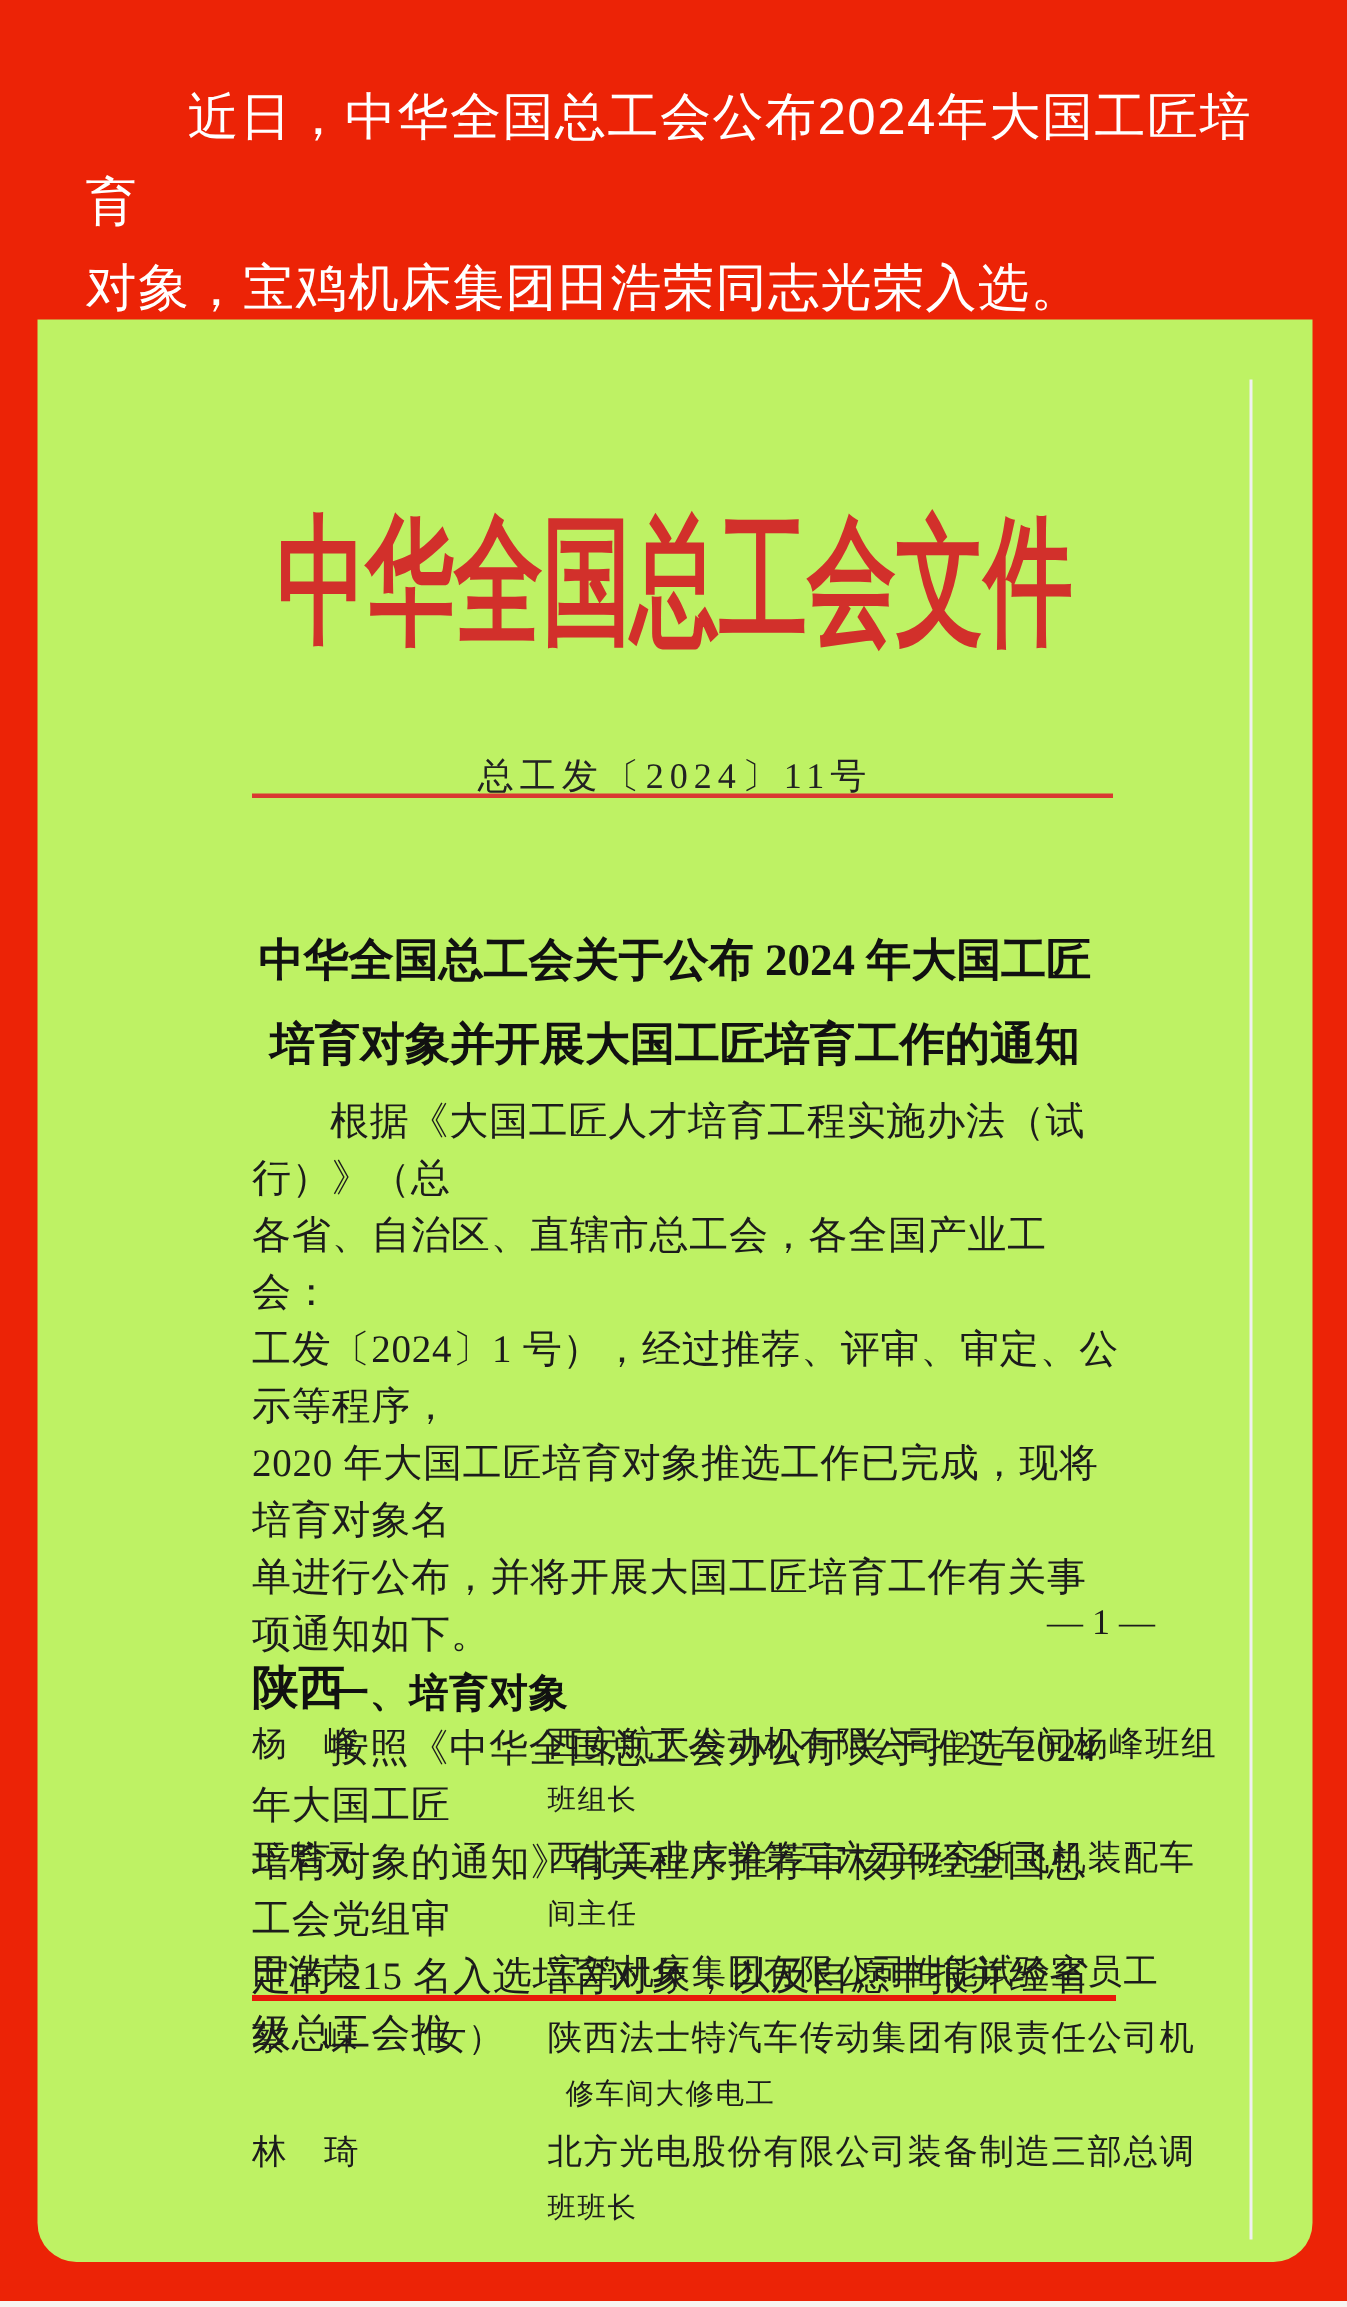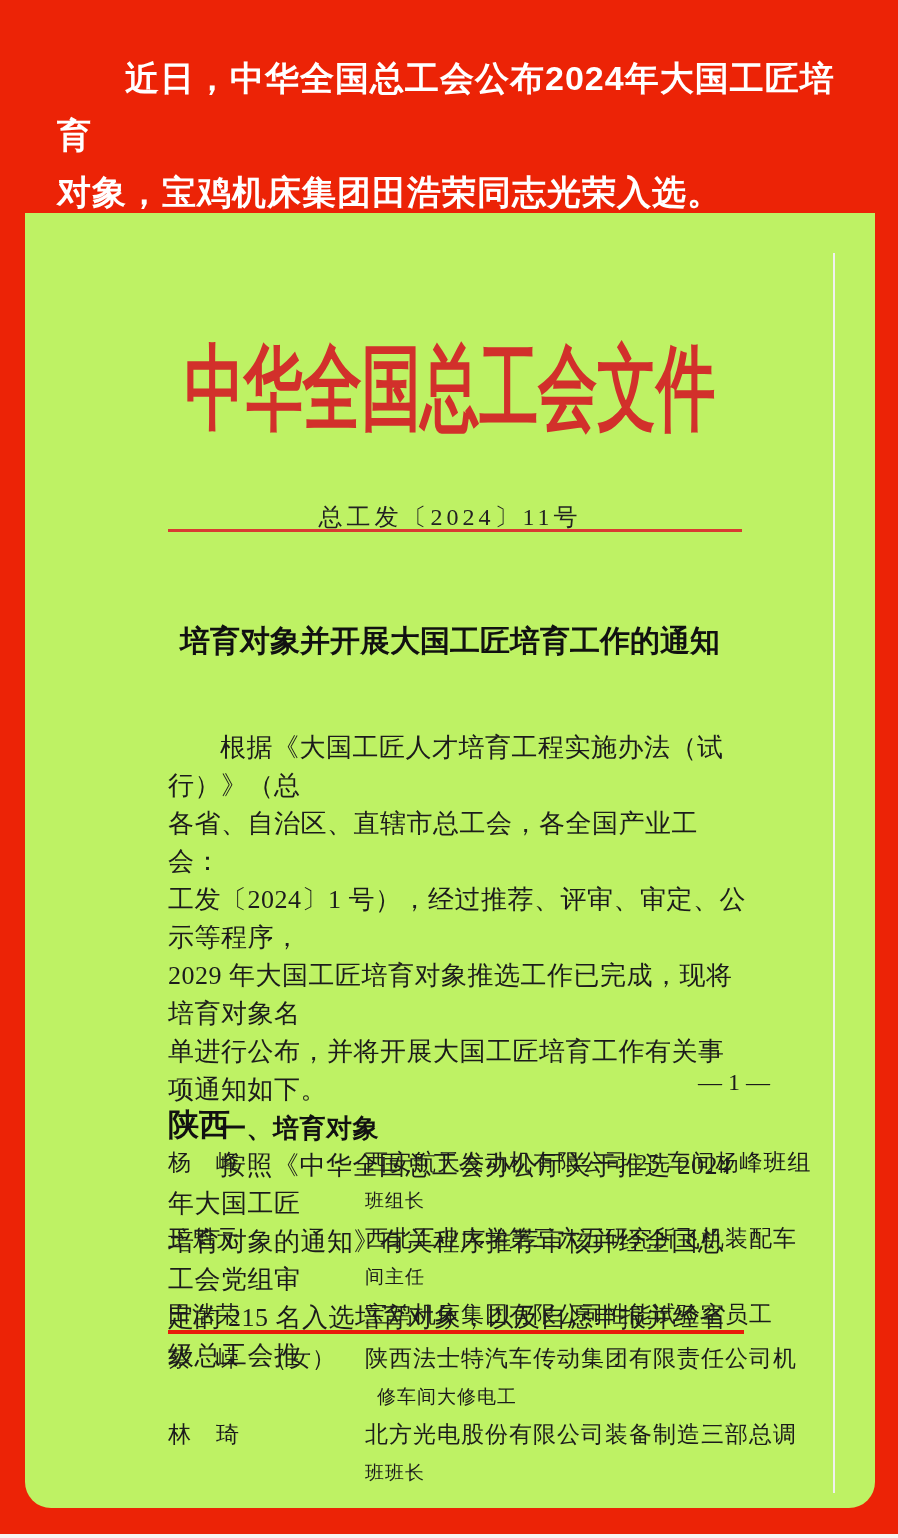--- a/index.html
+++ b/index.html
@@ -5,21 +5,21 @@
   html,body { margin:0; padding:0; }
   body {
     width:898px; height:1538px; position:relative; overflow:hidden;
     background:#ec2306;
     font-family:"Liberation Serif", serif;
   }
   
   .banner {
     position:absolute; left:57px; top:50px; width:800px;
     color:#ffffff; font-family:"Liberation Sans", sans-serif;
-    font-weight:bold; font-size:34px; line-height:57px; letter-spacing:1px;
+    font-weight:normal; font-size:34px; line-height:57px; letter-spacing:1px;
   }
   .banner .l1 { text-indent:2em; }
 
   
   .card {
     position:absolute; left:25px; top:213px; width:850px; height:1295px;
     background:#bef264; border-radius:0 0 26px 26px;
   }
   .scanline {
     position:absolute; left:808px; top:40px; width:2px; height:1240px;
@@ -101,28 +101,29 @@
   <div class="scanline"></div>
 
   <div class="masthead">
     <span>中华全国总工会文件</span>
   </div>
 
   <div class="docnum">总工发〔2024〕11号</div>
   <div class="rule"></div>
 
   <div class="doctitle">
+    <div>中华全国总工会关于公布 2024 年大国工匠</div>
     <div>培育对象并开展大国工匠培育工作的通知</div>
   </div>
 
   <div class="bodytext">
     <div class="line indent">根据《大国工匠人才培育工程实施办法（试行）》（总</div>
     <div class="line">各省、自治区、直辖市总工会，各全国产业工会：</div>
     <div class="line">工发〔2024〕1 号），经过推荐、评审、审定、公示等程序，</div>
-    <div class="line">2029 年大国工匠培育对象推选工作已完成，现将培育对象名</div>
+    <div class="line">2020 年大国工匠培育对象推选工作已完成，现将培育对象名</div>
     <div class="line">单进行公布，并将开展大国工匠培育工作有关事项通知如下。</div>
     <div class="line sec">一、培育对象</div>
     <div class="line indent">按照《中华全国总工会办公厅关于推选 2024 年大国工匠</div>
     <div class="line">培育对象的通知》有关程序推荐审核并经全国总工会党组审</div>
     <div class="line">定的 215 名入选培育对象，以及自愿申报并经省级总工会推</div>
   </div>
 
   <div class="pagenum">— 1 —</div>
   <div class="region">陕西</div>
 

